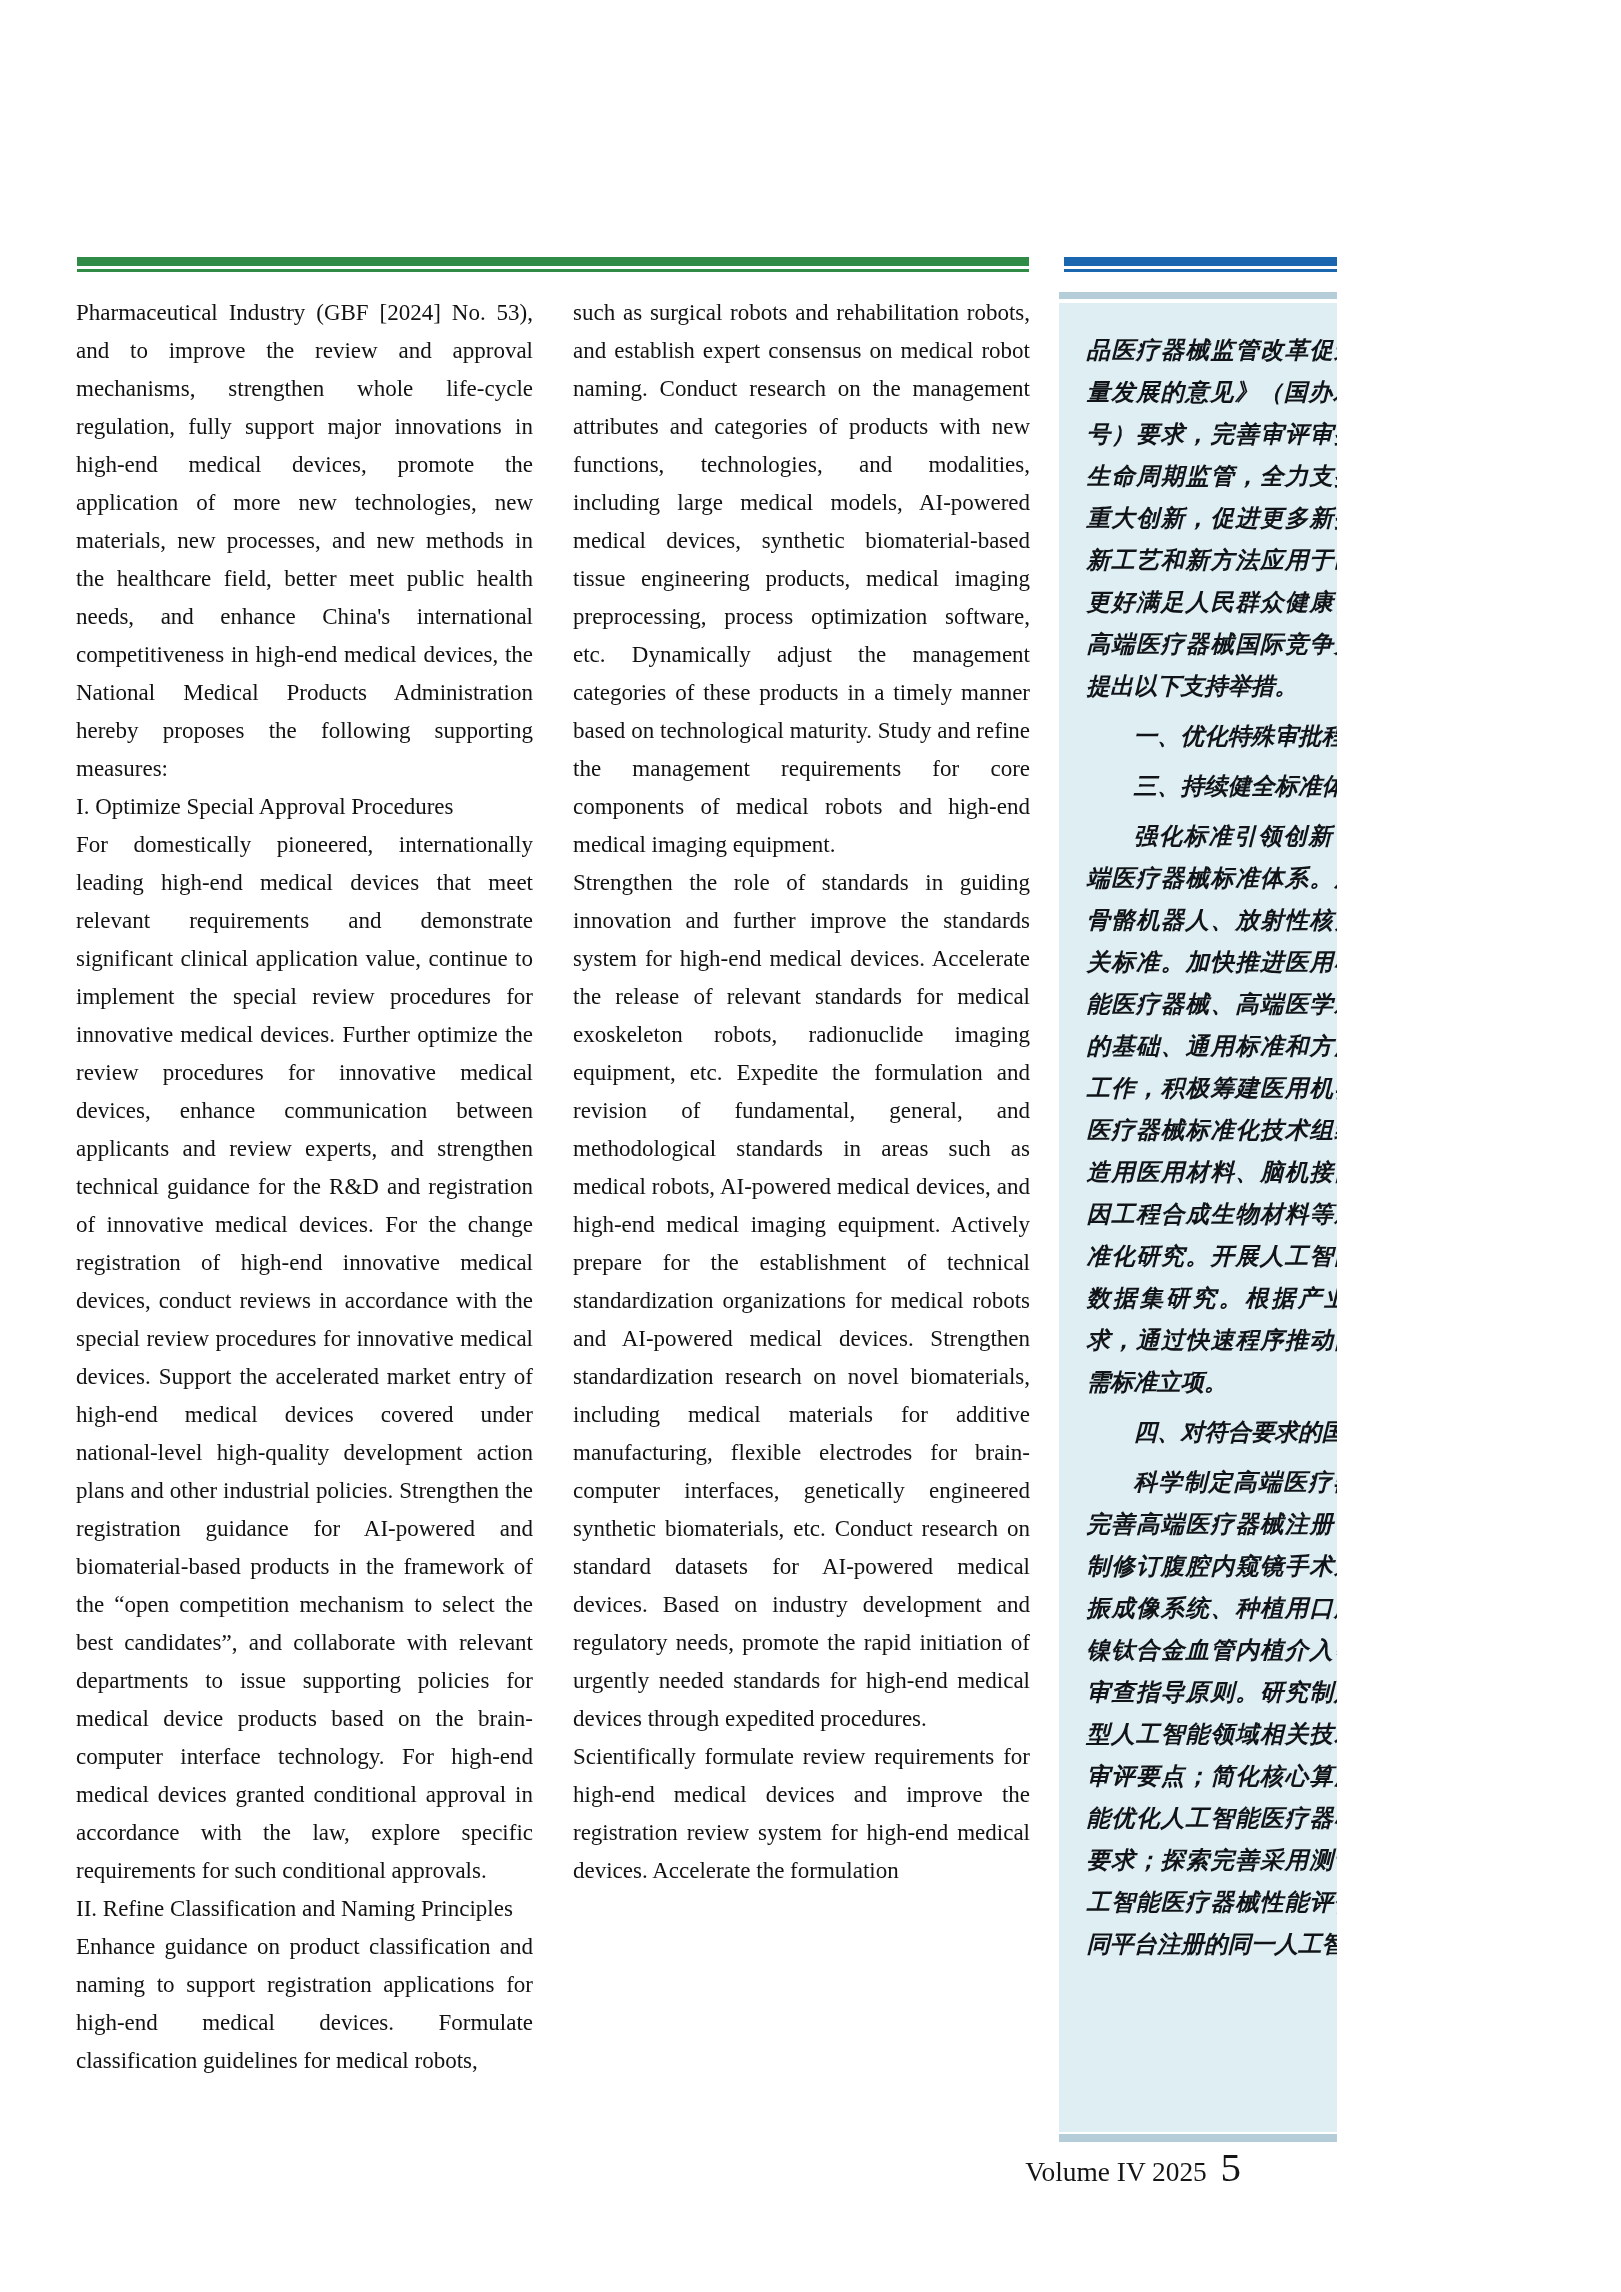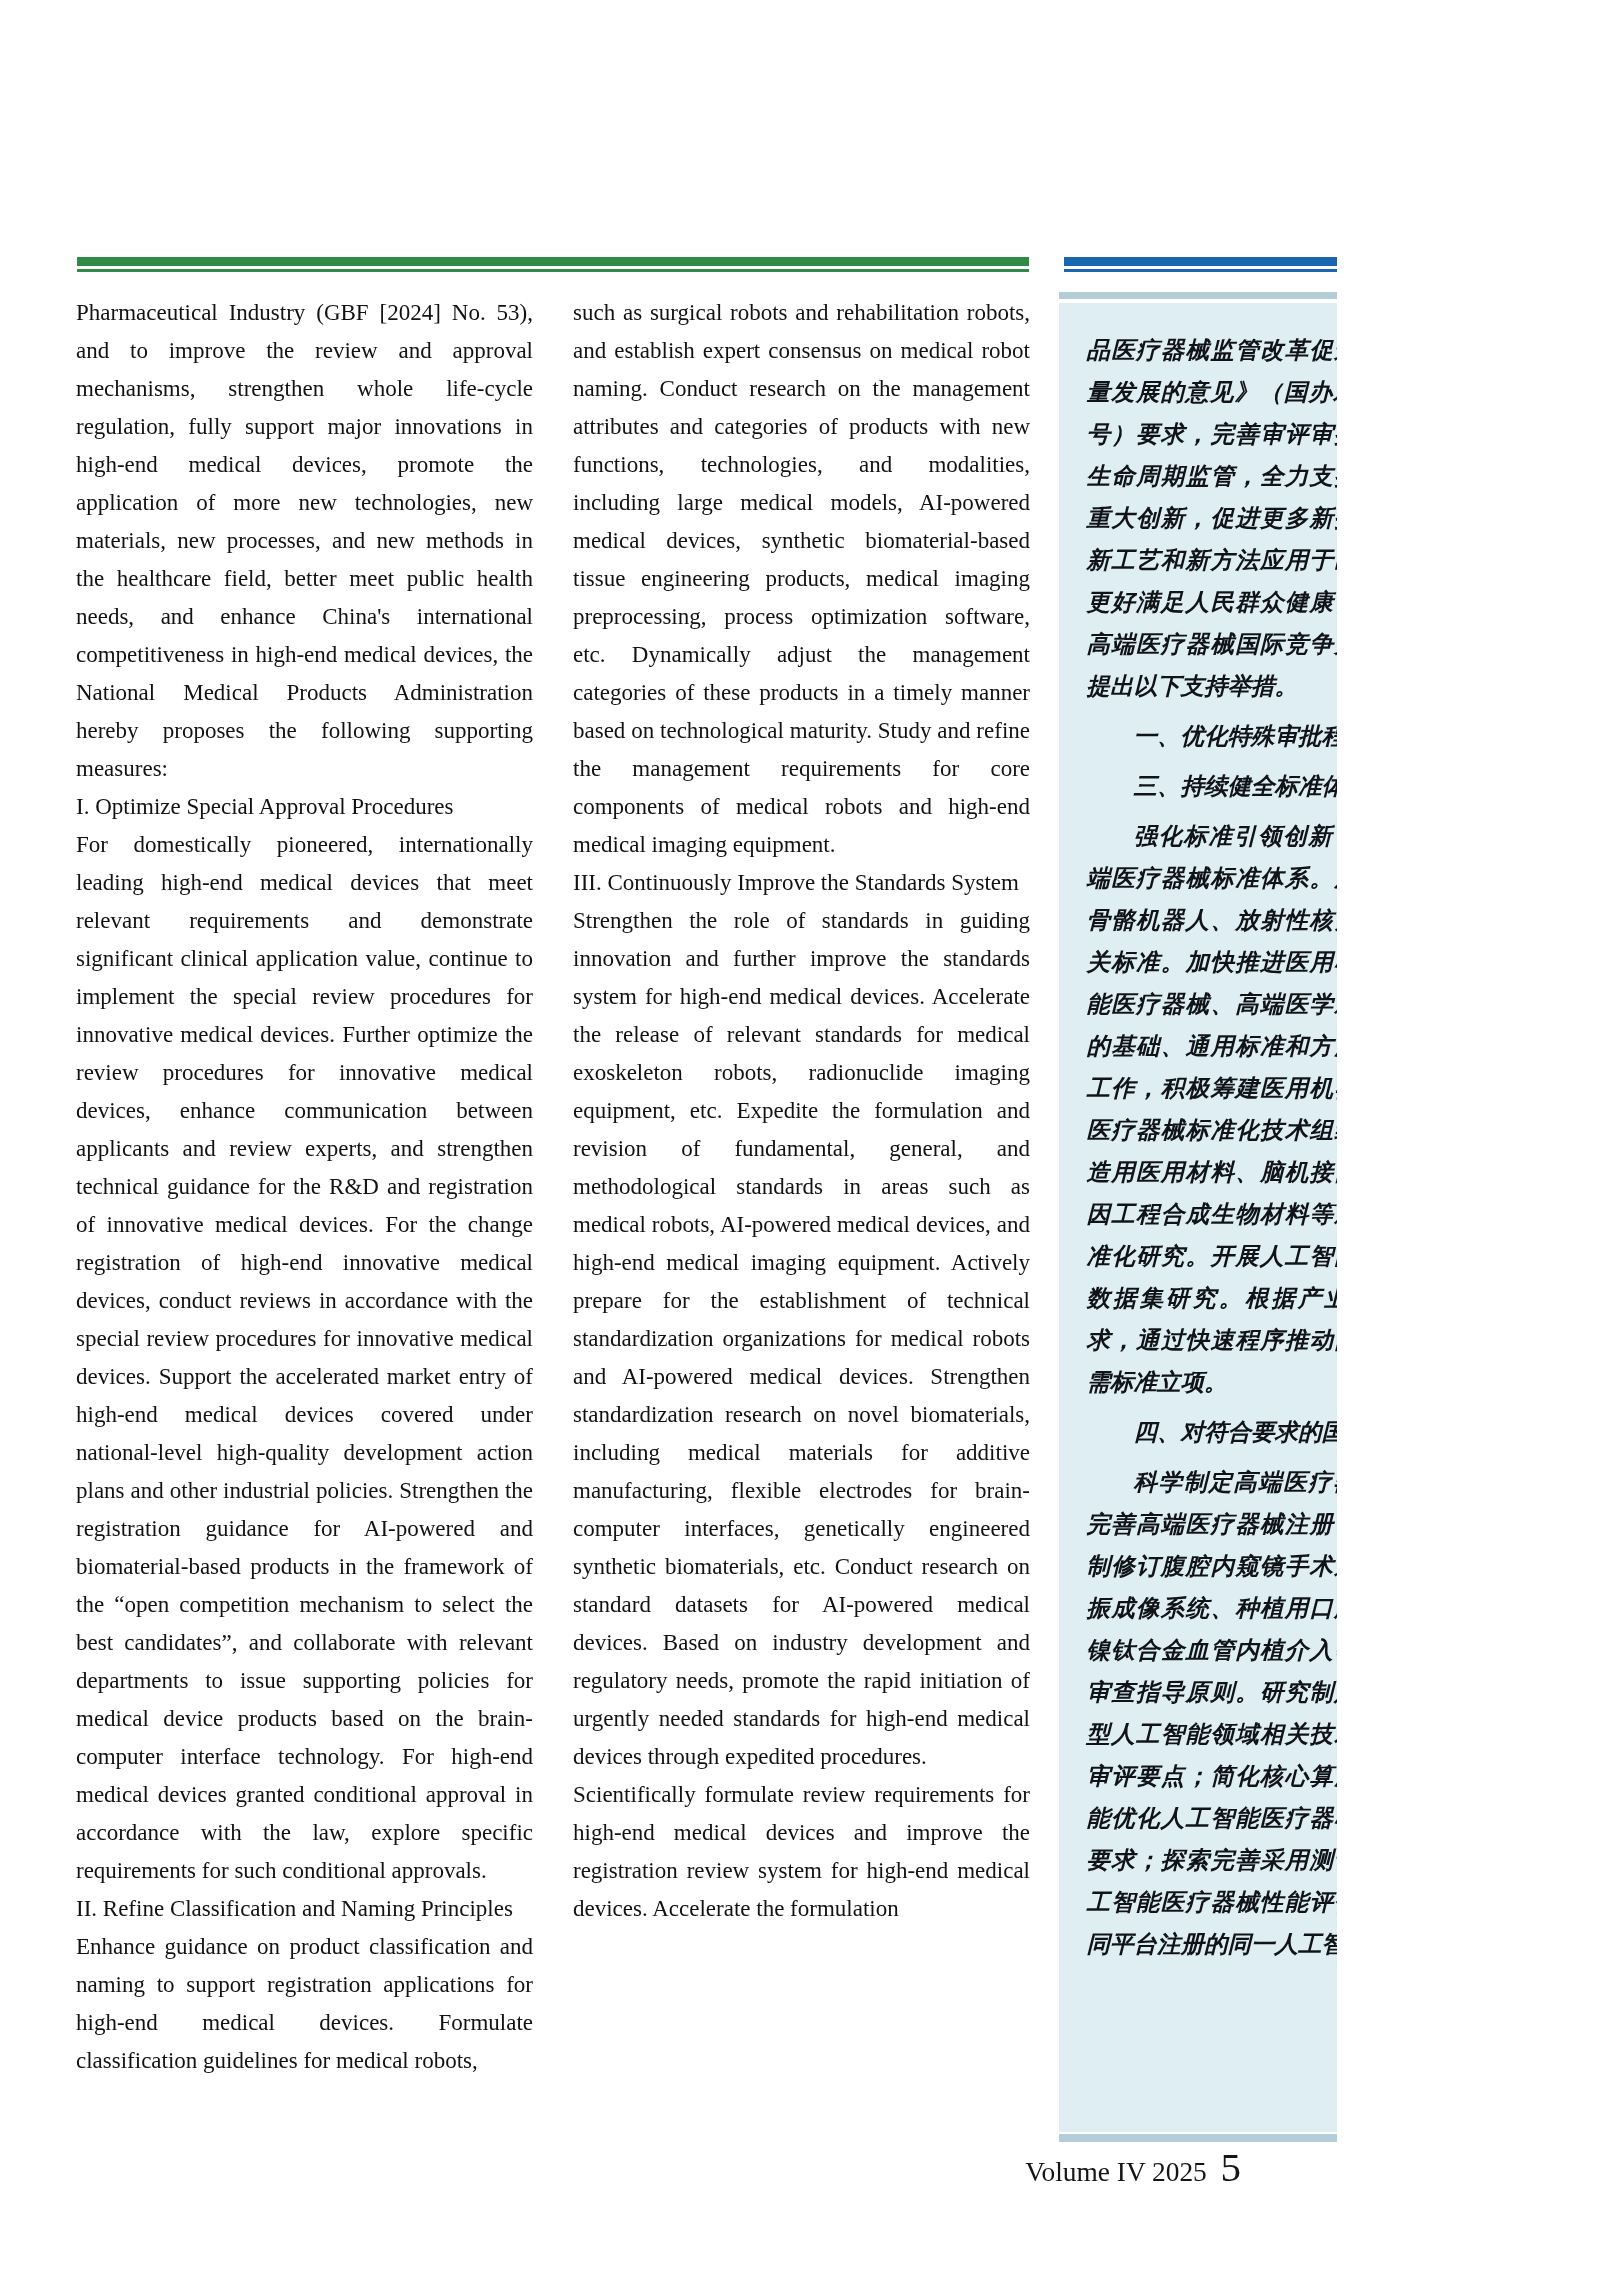--- a/index.html
+++ b/index.html
@@ -89,21 +89,20 @@
   <div class="col-en col-1">
     <p>Pharmaceutical Industry (GBF [2024] No. 53), and to improve the review and approval mechanisms, strengthen whole life-cycle regulation, fully support major innovations in high-end medical devices, promote the application of more new technologies, new materials, new processes, and new methods in the healthcare field, better meet public health needs, and enhance China's international competitiveness in high-end medical devices, the National Medical Products Administration hereby proposes the following supporting measures:</p>
     <h3>I. Optimize Special Approval Procedures</h3>
     <p>For domestically pioneered, internationally leading high-end medical devices that meet relevant requirements and demonstrate significant clinical application value, continue to implement the special review procedures for innovative medical devices. Further optimize the review procedures for innovative medical devices, enhance communication between applicants and review experts, and strengthen technical guidance for the R&amp;D and registration of innovative medical devices. For the change registration of high-end innovative medical devices, conduct reviews in accordance with the special review procedures for innovative medical devices. Support the accelerated market entry of high-end medical devices covered under national-level high-quality development action plans and other industrial policies. Strengthen the registration guidance for AI-powered and biomaterial-based products in the framework of the “open competition mechanism to select the best candidates”, and collaborate with relevant departments to issue supporting policies for medical device products based on the brain-computer interface technology. For high-end medical devices granted conditional approval in accordance with the law, explore specific requirements for such conditional approvals.</p>
     <h3>II. Refine Classification and Naming Principles</h3>
     <p>Enhance guidance on product classification and naming to support registration applications for high-end medical devices. Formulate classification guidelines for medical robots,</p>
   </div>
 
   <div class="col-en col-2">
     <p>such as surgical robots and rehabilitation robots, and establish expert consensus on medical robot naming. Conduct research on the management attributes and categories of products with new functions, technologies, and modalities, including large medical models, AI-powered medical devices, synthetic biomaterial-based tissue engineering products, medical imaging preprocessing, process optimization software, etc. Dynamically adjust the management categories of these products in a timely manner based on technological maturity. Study and refine the management requirements for core components of medical robots and high-end medical imaging equipment.</p>
-    <h3>III. Continuously Improve the Standards System</h3>
     <p>Strengthen the role of standards in guiding innovation and further improve the standards system for high-end medical devices. Accelerate the release of relevant standards for medical exoskeleton robots, radionuclide imaging equipment, etc. Expedite the formulation and revision of fundamental, general, and methodological standards in areas such as medical robots, AI-powered medical devices, and high-end medical imaging equipment. Actively prepare for the establishment of technical standardization organizations for medical robots and AI-powered medical devices. Strengthen standardization research on novel biomaterials, including medical materials for additive manufacturing, flexible electrodes for brain-computer interfaces, genetically engineered synthetic biomaterials, etc. Conduct research on standard datasets for AI-powered medical devices. Based on industry development and regulatory needs, promote the rapid initiation of urgently needed standards for high-end medical devices through expedited procedures.</p>
     <p>Scientifically formulate review requirements for high-end medical devices and improve the registration review system for high-end medical devices. Accelerate the formulation</p>
   </div>
 
   <div class="panel-strip-top"></div>
 
   <div class="panel">
     <div class="col-zh">
       <p>品医疗器械监管改革促进医药产业高质量发展的意见》（国办发〔2024〕53号）要求，完善审评审批机制，加强全生命周期监管，全力支持高端医疗器械重大创新，促进更多新技术、新材料、新工艺和新方法应用于医疗健康领域，更好满足人民群众健康需求，提升我国高端医疗器械国际竞争力，国家药监局提出以下支持举措。</p>
       <h3 class="zh-indent">一、优化特殊审批程序</h3>

